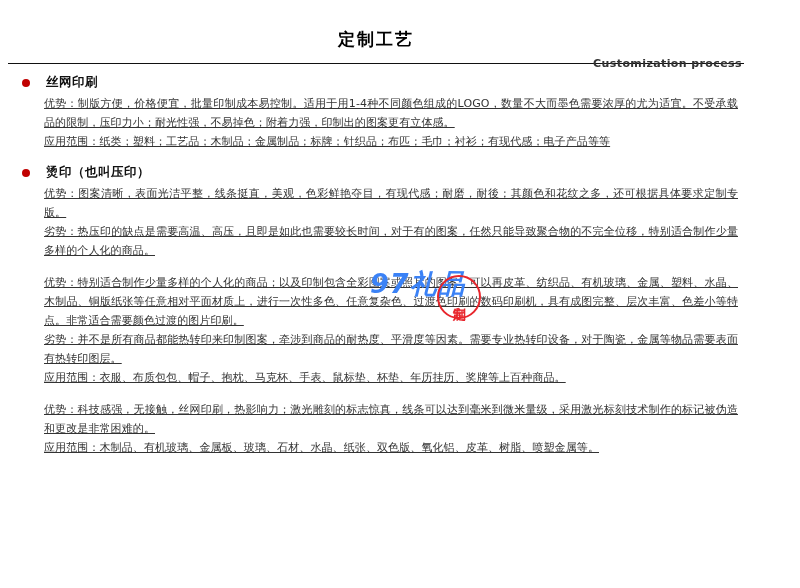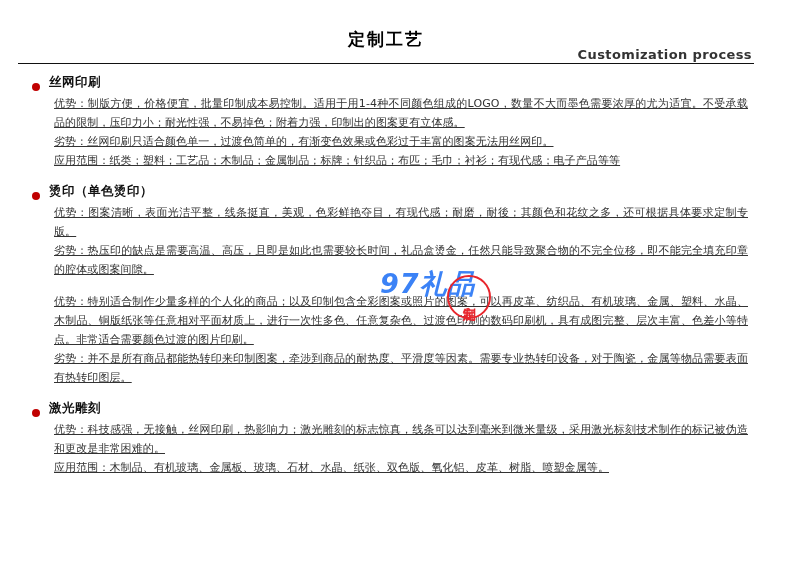--- a/index.html
+++ b/index.html
@@ -14,58 +14,57 @@
     font-family: "DejaVu Sans", "Liberation Sans", sans-serif;
     color: #1a1a1a;
     overflow: hidden;
     position: relative;
   }
   .page {
     width: 752px;
     height: 588px;
     position: relative;
     padding: 0;
-    margin-left: 10px;
   }
   .header {
     position: relative;
     padding-top: 28px;
     text-align: center;
   }
   .header-title {
     font-size: 17px;
     font-weight: bold;
     letter-spacing: 2px;
     color: #000000;
   }
   .header-sub {
     position: absolute;
     right: 10px;
-    top: 47px;
-    font-size: 13px;
+    top: 57px;
+    font-size: 11px;
     font-weight: bold;
     letter-spacing: 0.4px;
     color: #333333;
   }
   .rule {
     margin: 12px 8px 0 8px;
     border-top: 1.6px solid #111111;
   }
   .content {
     padding: 10px 14px 0 22px;
     position: relative;
   }
   .section {
     margin-bottom: 13px;
     position: relative;
   }
   .sec-head {
     display: flex;
-    align-items: flex-end;
-    gap: 9px;
+    align-items: center;
+    gap: 16px;
     margin-bottom: 3px;
   }
   .bullet {
     width: 8px;
     height: 8px;
     border-radius: 50%;
     background: #c00000;
     flex: 0 0 auto;
     display: inline-block;
   }
@@ -130,43 +129,39 @@
   <div class="rule"></div>
 
   <div class="content">
 
     <div class="section">
       <div class="sec-head">
         <span class="bullet"></span>
         <span class="sec-title">丝网印刷</span>
       </div>
       <div class="para">优势：制版方便，价格便宜，批量印制成本易控制。适用于用1-4种不同颜色组成的LOGO，数量不大而墨色需要浓厚的尤为适宜。不受承载品的限制，压印力小；耐光性强，不易掉色；附着力强，印制出的图案更有立体感。</div>
-      <div class="para">劣势：丝网印刷只适合颜色单一，过渡色简单的，有渐变色效果或色彩过于丰富的图案无法用丝网印。</div>
       <div class="para">应用范围：纸类；塑料；工艺品；木制品；金属制品；标牌；针织品；布匹；毛巾；衬衫；有现代感；电子产品等等</div>
     </div>
 
     <div class="section">
       <div class="sec-head">
         <span class="bullet"></span>
-        <span class="sec-title">烫印（单色烫印）</span>
+        <span class="sec-title">烫印（也叫压印）</span>
       </div>
       <div class="para">优势：图案清晰，表面光洁平整，线条挺直，美观，色彩鲜艳夺目，有现代感；耐磨，耐後；其颜色和花纹之多，还可根据具体要求定制专版。</div>
-      <div class="para">劣势：热压印的缺点是需要高温、高压，且即是如此也需要较长时间，礼品盒烫金，任然只能导致聚合物的不完全位移，即不能完全填充印章的腔体或图案间隙。</div>
+      <div class="para">劣势：热压印的缺点是需要高温、高压，且即是如此也需要较长时间，对于有的图案，任然只能导致聚合物的不完全位移，特别适合制作少量多样的个人化的商品。</div>
     </div>
 
     <div class="section">
       <div class="para">优势：特别适合制作少量多样的个人化的商品；以及印制包含全彩图案或照片的图案，可以再皮革、纺织品、有机玻璃、金属、塑料、水晶、木制品、铜版纸张等任意相对平面材质上，进行一次性多色、任意复杂色、过渡色印刷的数码印刷机，具有成图完整、层次丰富、色差小等特点。非常适合需要颜色过渡的图片印刷。</div>
       <div class="para">劣势：并不是所有商品都能热转印来印制图案，牵涉到商品的耐热度、平滑度等因素。需要专业热转印设备，对于陶瓷，金属等物品需要表面有热转印图层。</div>
+      <div class="para">应用范围：衣服、布质包包、帽子、抱枕、马克杯、手表、鼠标垫、杯垫、年历挂历、奖牌等上百种商品。</div>
     </div>
 
     <div class="section">
-      <div class="sec-head">
-        <span class="bullet"></span>
-        <span class="sec-title">激光雕刻</span>
-      </div>
       <div class="para">优势：科技感强，无接触，丝网印刷，热影响力；激光雕刻的标志惊真，线条可以达到毫米到微米量级，采用激光标刻技术制作的标记被伪造和更改是非常困难的。</div>
       <div class="para">应用范围：木制品、有机玻璃、金属板、玻璃、石材、水晶、纸张、双色版、氧化铝、皮革、树脂、喷塑金属等。</div>
     </div>
 
   </div>
 
   <div class="watermark wm-text">97礼品</div>
   <div class="watermark wm-stamp">定制</div>
 
 </div>

